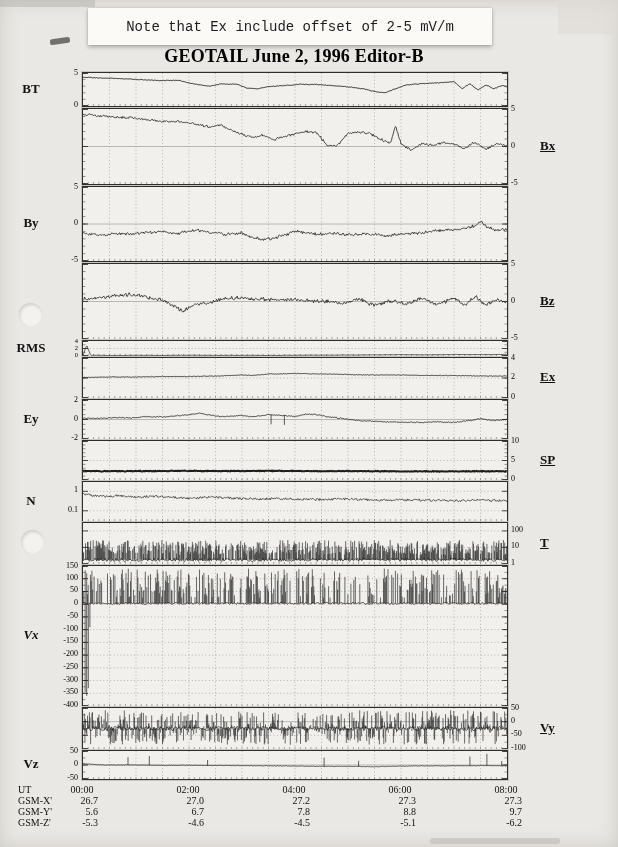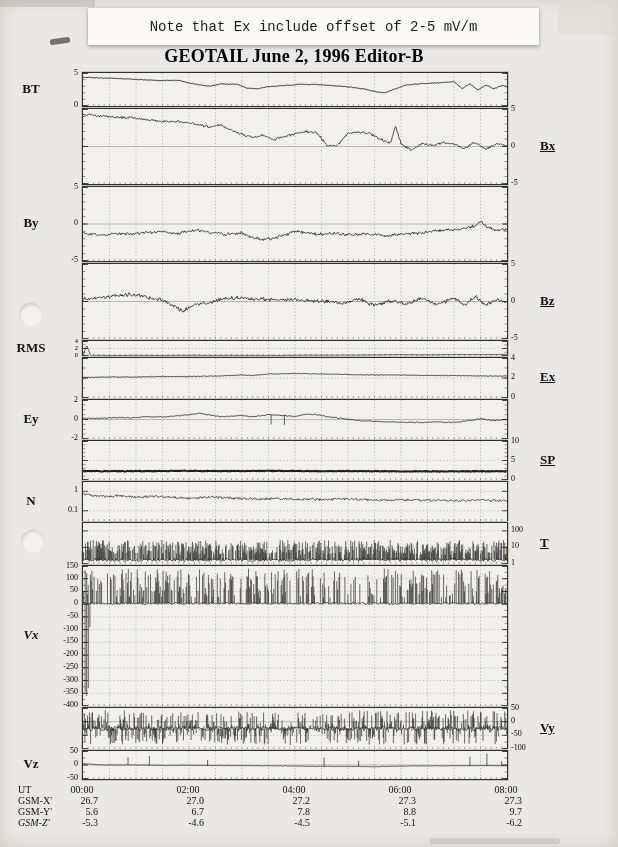--- a/index.html
+++ b/index.html
@@ -1,20 +1,20 @@
 <!DOCTYPE html>
 <html><head>
 <meta charset="utf-8">
 <style>
   html,body{margin:0;padding:0;background:#d8d6d2;}
   .page{position:relative;width:618px;height:847px;background:#eae8e4;overflow:hidden;
         font-family:"Liberation Serif",serif;box-shadow:inset 0 0 18px rgba(120,115,105,.25);}
   .scan-edge-top{position:absolute;left:0;top:0;width:95px;height:7px;background:#b3b1ac;opacity:.5;}
   .scan-corner-tr{position:absolute;right:0;top:0;width:60px;height:34px;background:#dddbd6;opacity:.6;}
-  .note{position:absolute;left:88px;top:8px;width:451px;height:37px;background:#fbfaf7;
+  .note{position:absolute;left:88px;top:8px;width:404px;height:37px;background:#fbfaf7;
         box-shadow:0 2px 4px rgba(0,0,0,.28),0 0 0 1px rgba(0,0,0,.04);
         display:flex;align-items:center;justify-content:center;
         font-family:"Liberation Mono","DejaVu Sans Mono",monospace;font-size:14px;color:#1c1c1c;white-space:nowrap;}
   .smudge{position:absolute;left:50px;top:38px;width:20px;height:6px;background:#4a4a48;border-radius:2px;
         transform:rotate(-8deg);opacity:.75;}
   .title{position:absolute;left:82px;top:46px;width:424px;text-align:center;
         font-size:18px;font-weight:bold;color:#000000;letter-spacing:.2px;}
   .panel{position:absolute;left:82px;width:424px;background:#f1f0ed;border:1px solid #2e2e2e;
         box-shadow:0 0 0 1px #c8c6c1;}
   .panel svg{display:block;}
@@ -1748,21 +1748,21 @@
       <div class="axt val" style="left: 144px; top: 796px;">27.0</div>
       <div class="axt val" style="left: 250px; top: 796px;">27.2</div>
       <div class="axt val" style="left: 356px; top: 796px;">27.3</div>
       <div class="axt val" style="left: 462px; top: 796px;">27.3</div>
       <div class="axt " style="left: 18px; top: 807px;">GSM-Y'</div>
       <div class="axt val" style="left: 38px; top: 807px;">5.6</div>
       <div class="axt val" style="left: 144px; top: 807px;">6.7</div>
       <div class="axt val" style="left: 250px; top: 807px;">7.8</div>
       <div class="axt val" style="left: 356px; top: 807px;">8.8</div>
       <div class="axt val" style="left: 462px; top: 807px;">9.7</div>
-      <div class="axt " style="left: 18px; top: 818px; font-style: italic;">GSM-Z'</div>
+      <div class="axt " style="left: 18px; top: 818px;">GSM-Z'</div>
       <div class="axt val" style="left: 38px; top: 818px;">-5.3</div>
       <div class="axt val" style="left: 144px; top: 818px;">-4.6</div>
       <div class="axt val" style="left: 250px; top: 818px;">-4.5</div>
       <div class="axt val" style="left: 356px; top: 818px;">-5.1</div>
       <div class="axt val" style="left: 462px; top: 818px;">-6.2</div>
     </div>
   <div class="hole" style="left:19px;top:303px;"></div>
   <div class="hole" style="left:21px;top:530px;"></div>
   <div class="bsmudge"></div>
 </div>

